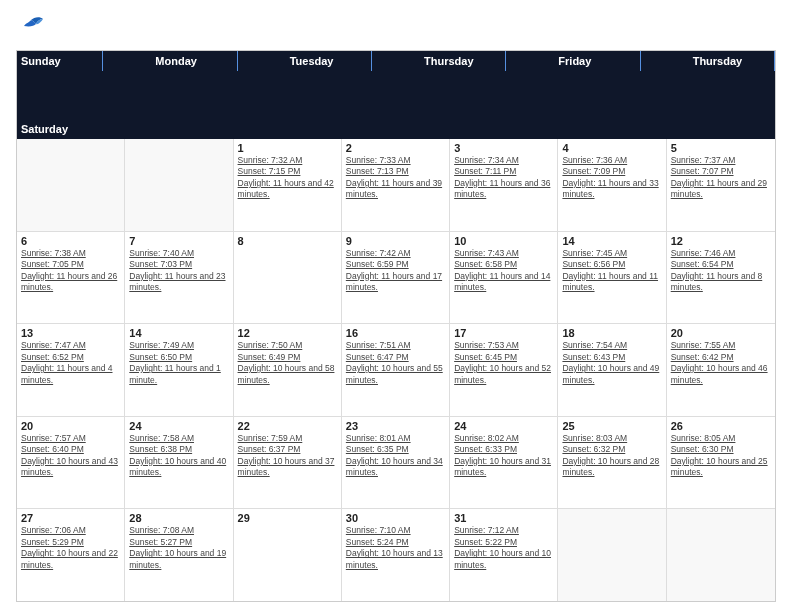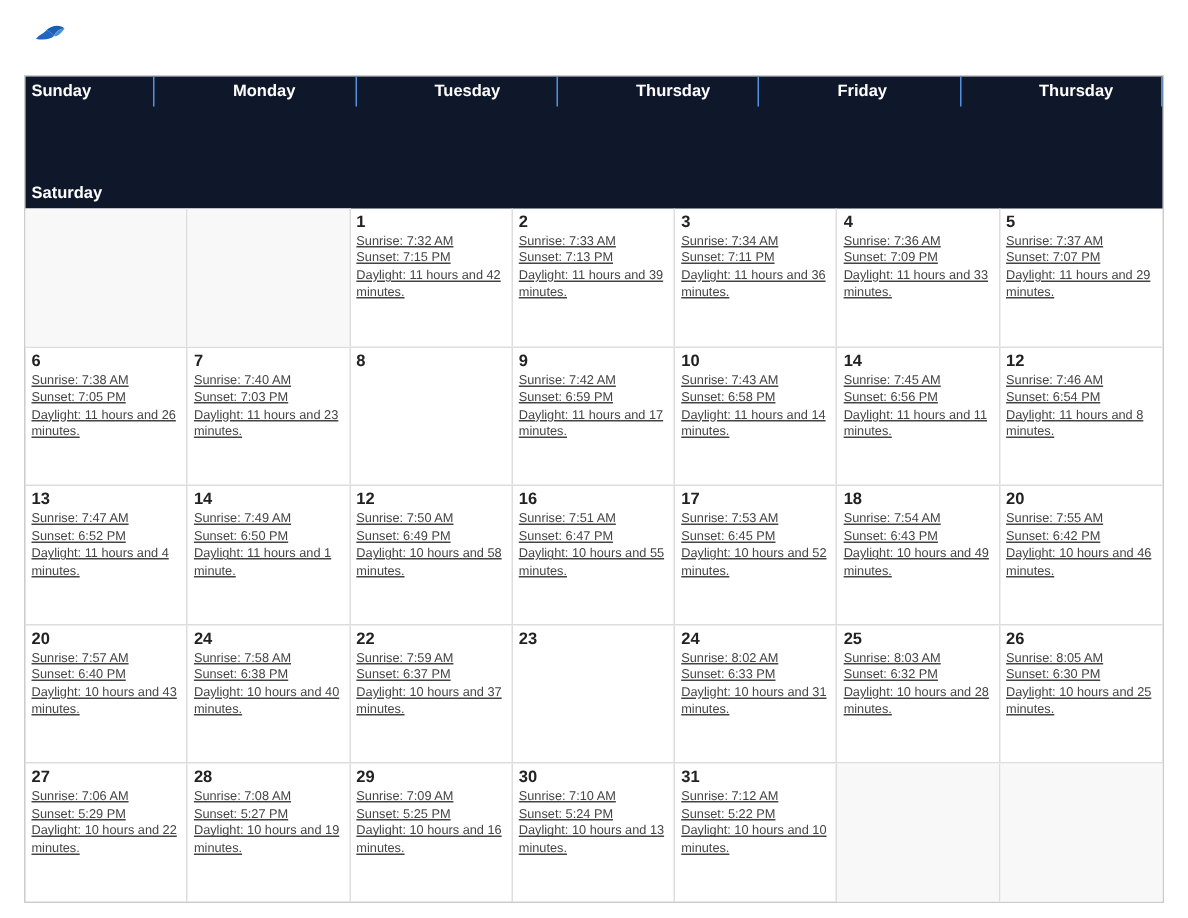--- a/index.html
+++ b/index.html
@@ -245,20 +245,21 @@
           <div class="cal-cell">
             <span class="day-num">24</span>
             <div class="day-info">Sunrise: 7:58 AM<br>Sunset: 6:38 PM<br>Daylight: 10 hours and 40 minutes.</div>
           </div>
           <div class="cal-cell">
             <span class="day-num">22</span>
             <div class="day-info">Sunrise: 7:59 AM<br>Sunset: 6:37 PM<br>Daylight: 10 hours and 37 minutes.</div>
           </div>
           <div class="cal-cell">
             <span class="day-num">23</span>
+            <div class="day-info">Sunrise: 8:01 AM<br>Sunset: 6:35 PM<br>Daylight: 10 hours and 34 minutes.</div>
           </div>
           <div class="cal-cell">
             <span class="day-num">24</span>
             <div class="day-info">Sunrise: 8:02 AM<br>Sunset: 6:33 PM<br>Daylight: 10 hours and 31 minutes.</div>
           </div>
           <div class="cal-cell">
             <span class="day-num">25</span>
             <div class="day-info">Sunrise: 8:03 AM<br>Sunset: 6:32 PM<br>Daylight: 10 hours and 28 minutes.</div>
           </div>
           <div class="cal-cell">
@@ -270,21 +271,20 @@
           <div class="cal-cell">
             <span class="day-num">27</span>
             <div class="day-info">Sunrise: 7:06 AM<br>Sunset: 5:29 PM<br>Daylight: 10 hours and 22 minutes.</div>
           </div>
           <div class="cal-cell">
             <span class="day-num">28</span>
             <div class="day-info">Sunrise: 7:08 AM<br>Sunset: 5:27 PM<br>Daylight: 10 hours and 19 minutes.</div>
           </div>
           <div class="cal-cell">
             <span class="day-num">29</span>
-            <div class="day-info">Sunrise: 7:09 AM<br>Sunset: 5:25 PM<br>Daylight: 10 hours and 16 minutes.</div>
           </div>
           <div class="cal-cell">
             <span class="day-num">30</span>
             <div class="day-info">Sunrise: 7:10 AM<br>Sunset: 5:24 PM<br>Daylight: 10 hours and 13 minutes.</div>
           </div>
           <div class="cal-cell">
             <span class="day-num">31</span>
             <div class="day-info">Sunrise: 7:12 AM<br>Sunset: 5:22 PM<br>Daylight: 10 hours and 10 minutes.</div>
           </div>
           <div class="cal-cell empty"></div>

